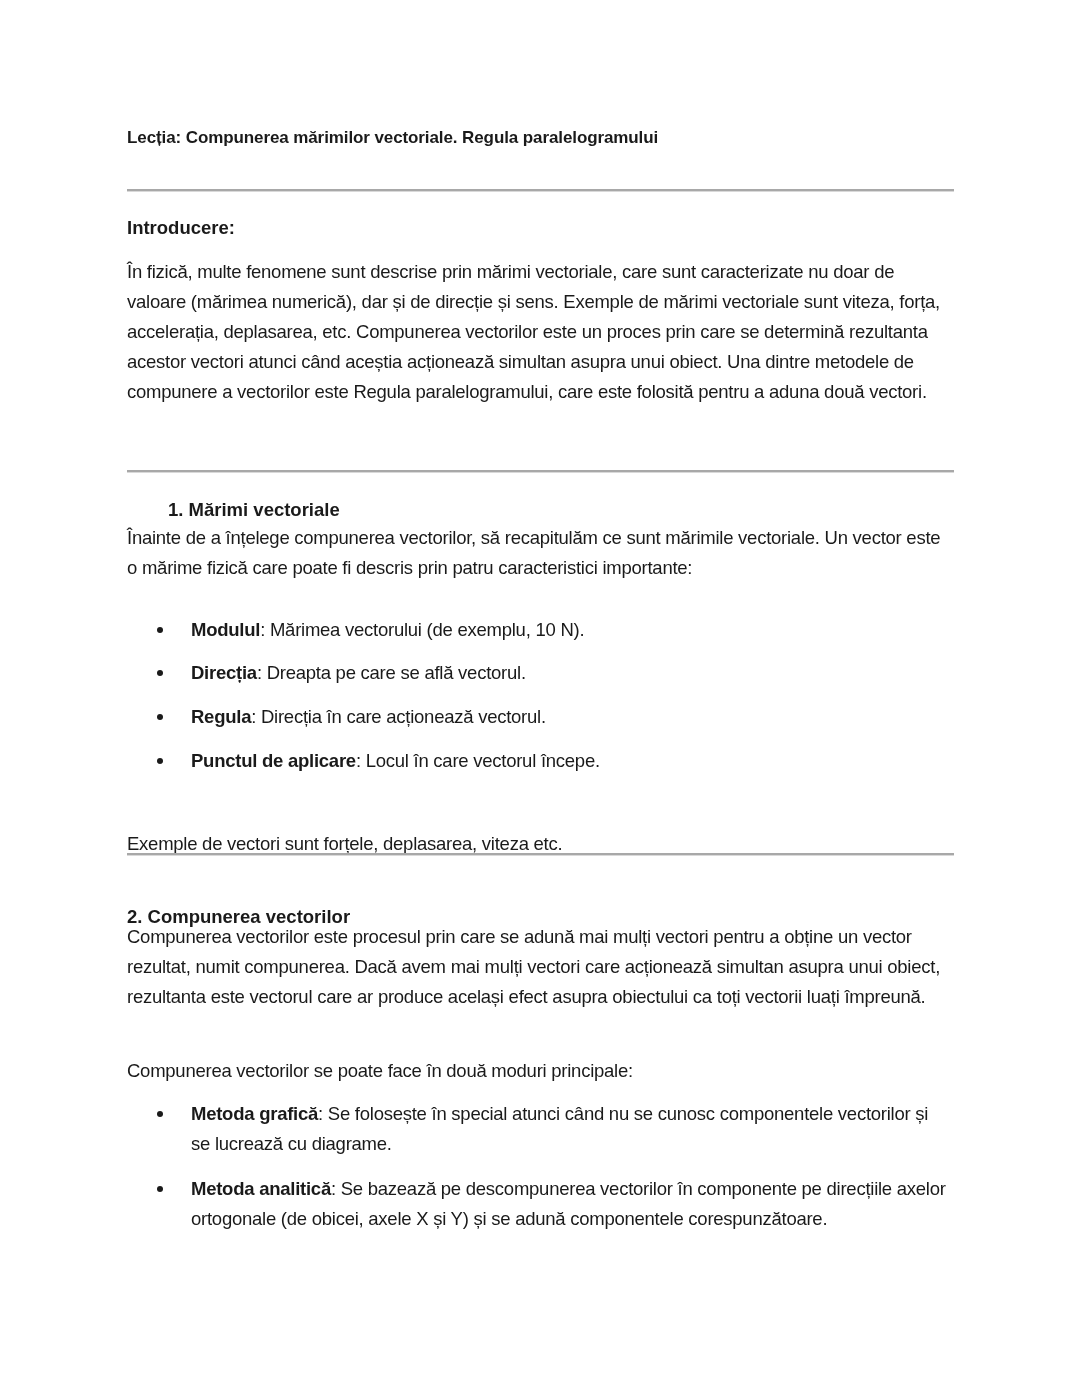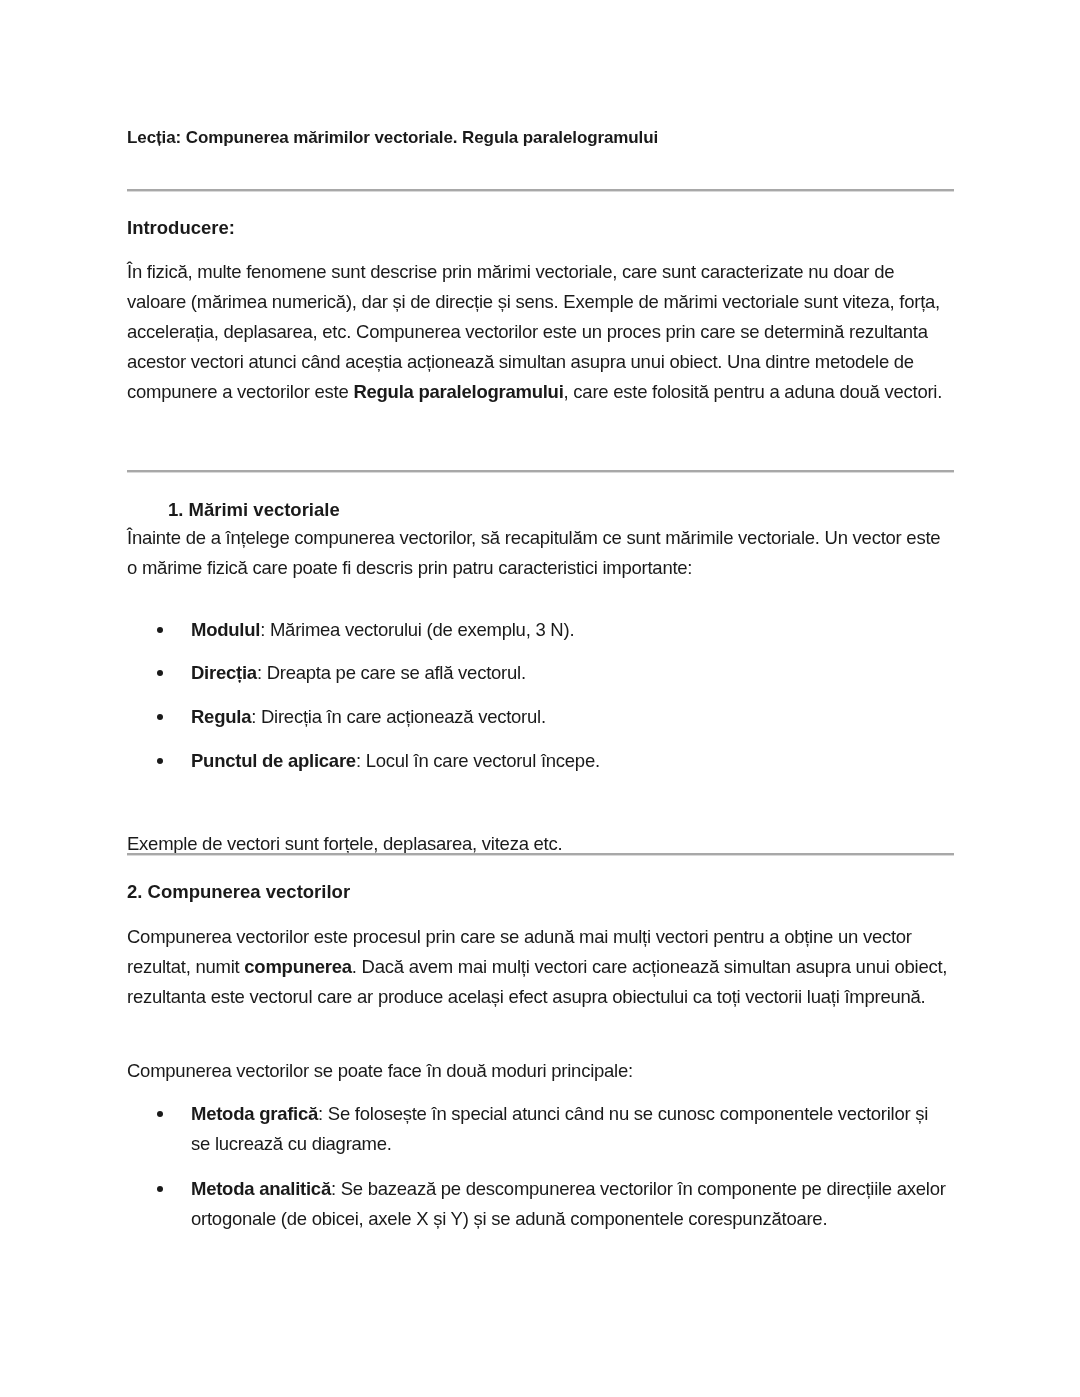--- a/index.html
+++ b/index.html
@@ -5,21 +5,21 @@
   html, body { margin: 0; padding: 0; background: #ffffff; }
   body {
     width: 1080px; height: 1397px; position: relative; overflow: hidden;
     font-family: "Liberation Sans", sans-serif; color: #1a1a1a;
   }
   .page { position: absolute; left: 127px; top: 0; width: 827px; }
   .title { position: absolute; top: 128px; left: 0; font-size: 17px; font-weight: bold; letter-spacing: -0.1px; white-space: nowrap; }
   .hr { position: absolute; left: 0; width: 827px; height: 2px; background: #a8a8a8; border-bottom: 1px solid #d9d9d9; }
   .h { position: absolute; left: 0; font-size: 18.5px; font-weight: bold; white-space: nowrap; }
   .p { position: absolute; left: 0; width: 827px; font-size: 18.5px; line-height: 30px; letter-spacing: -0.25px; }
-  .p b { font-weight: bold; }
+  .p b { font-weight: normal; }
   .bullet { position: absolute; left: 0; width: 827px; font-size: 18.5px; line-height: 30px; letter-spacing: -0.25px; }
   .bullet .dot { position: absolute; left: 30px; top: 12px; width: 6px; height: 6px; border-radius: 50%; background: #1a1a1a; }
   .bullet .txt { position: absolute; left: 64px; width: 760px; }
 </style>
 </head>
 <body>
 
 <div class="page">
 
   <div class="title">Lecția: Compunerea mărimilor vectoriale. Regula paralelogramului</div>
@@ -33,40 +33,40 @@
   </div>
 
   <div class="hr" style="top:470px;"></div>
 
   <div class="h" style="top:499px;margin-left:41px;">1. Mărimi vectoriale</div>
 
   <div class="p" style="top:523px;">Înainte de a înțelege compunerea vectorilor, să recapitulăm ce sunt mărimile vectoriale. Un vector este o mărime fizică care poate fi descris prin patru caracteristici importante:</div>
 
   <div class="bullet" style="top:615px;">
     <span class="dot"></span>
-    <span class="txt"><b>Modulul</b><span>: Mărimea vectorului (de exemplu, 3 N).</span></span>
+    <span class="txt"><b>Modulul</b><span>: Mărimea vectorului (de exemplu, 10 N).</span></span>
   </div>
   <div class="bullet" style="top:658px;">
     <span class="dot"></span>
     <span class="txt"><b>Direcția</b><span>: Dreapta pe care se află vectorul.</span></span>
   </div>
   <div class="bullet" style="top:702px;">
     <span class="dot"></span>
     <span class="txt"><b>Regula</b><span>: Direcția în care acționează vectorul.</span></span>
   </div>
   <div class="bullet" style="top:746px;">
     <span class="dot"></span>
     <span class="txt"><b>Punctul de aplicare</b><span>: Locul în care vectorul începe.</span></span>
   </div>
 
   <div class="p" style="top:812px;margin-top:17px;">Exemple de vectori sunt forțele, deplasarea, viteza etc.</div>
 
   <div class="hr" style="top:853px;"></div>
 
-  <div class="h" style="top:881px;">2. Compunerea vectorilor</div>
+  <div class="h" style="top:906px;">2. Compunerea vectorilor</div>
 
   <div class="p" style="top:922px;">
     <span>Compunerea vectorilor este procesul prin care se adună mai mulți vectori pentru a obține un vector rezultat, numit </span><b>compunerea</b><span>. Dacă avem mai mulți vectori care acționează simultan asupra unui obiect, rezultanta este vectorul care ar produce același efect asupra obiectului ca toți vectorii luați împreună.</span>
   </div>
 
   <div class="p" style="top:1056px;">Compunerea vectorilor se poate face în două moduri principale:</div>
 
   <div class="bullet" style="top:1099px;">
     <span class="dot"></span>
     <span class="txt"><b>Metoda grafică</b><span>: Se folosește în special atunci când nu se cunosc componentele vectorilor și se lucrează cu diagrame.</span></span>

